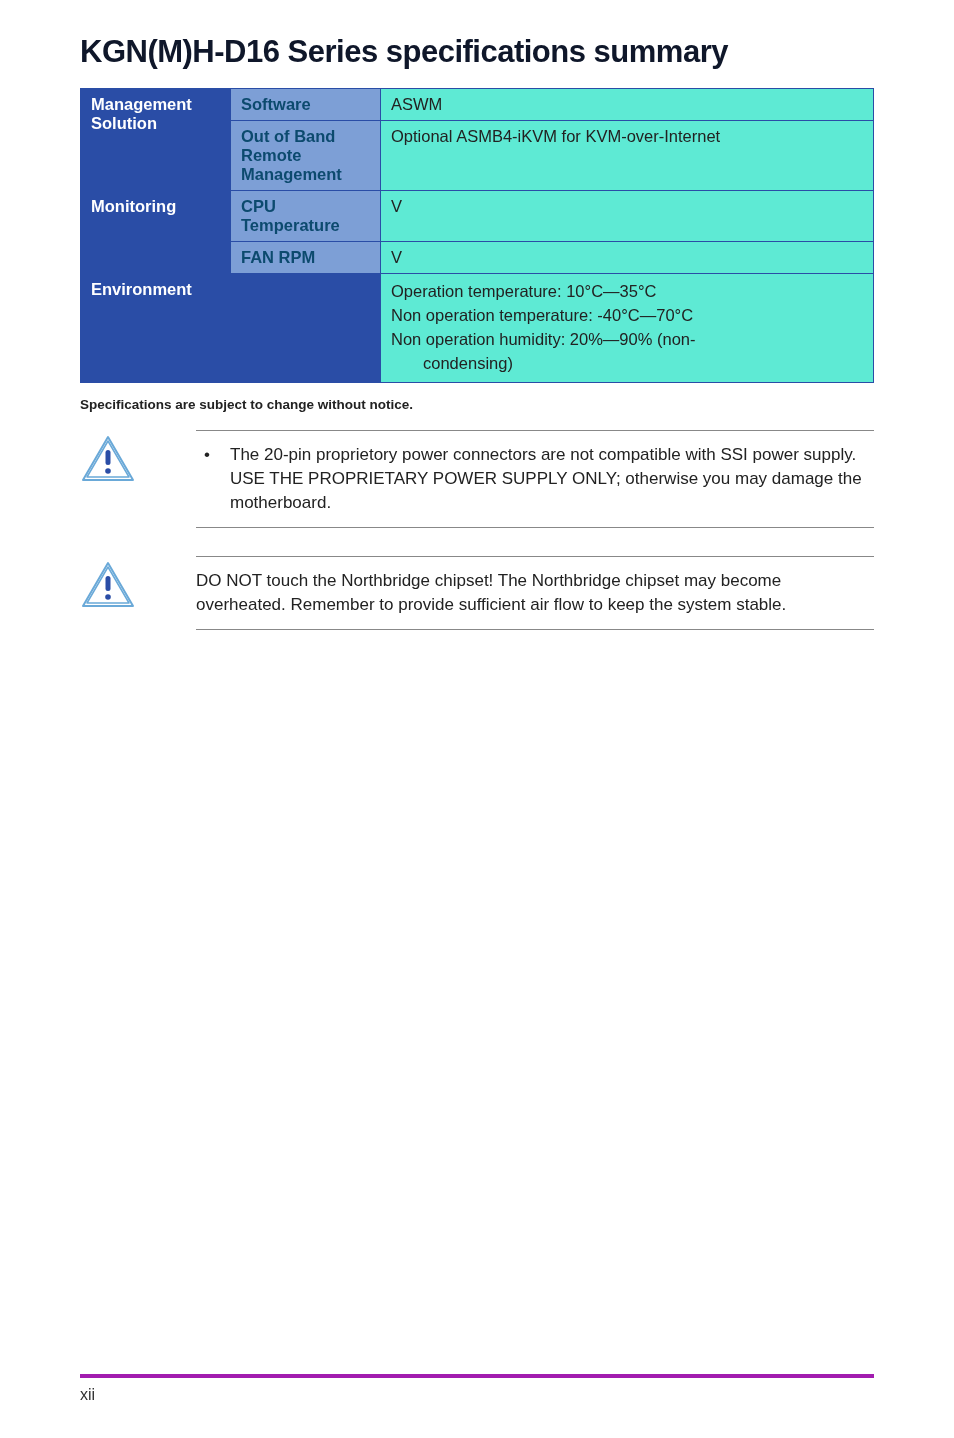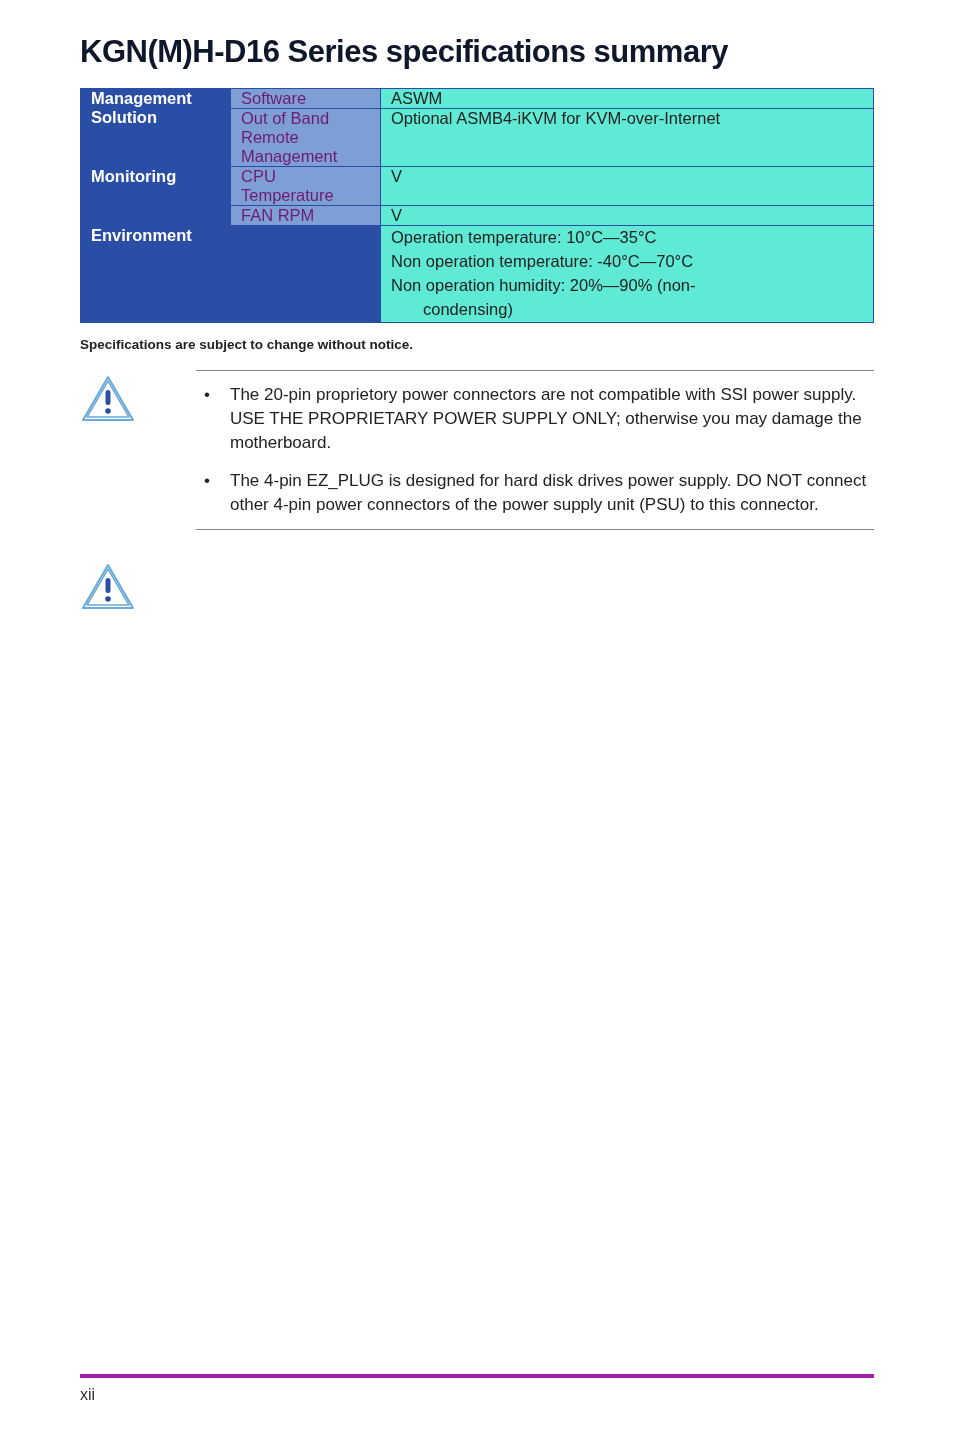--- a/index.html
+++ b/index.html
@@ -20,33 +20,33 @@
     letter-spacing: -0.5px;
   }
   table.spec {
     width: 100%;
     border-collapse: collapse;
     font-size: 16.5px;
     margin-bottom: 14px;
   }
   table.spec td {
     border: 1px solid #2a4da6;
-    padding: 0 10px;
+    padding: 6px 10px;
     vertical-align: top;
   }
   td.rowhdr {
     background: #2a4da6;
     color: #fff;
     font-weight: bold;
     width: 150px;
   }
   td.subhdr {
     background: #7d9fd6;
-    color: #701a75;
-    font-weight: normal;
+    color: #0c4a6e;
+    font-weight: bold;
     width: 150px;
   }
   td.val {
     background: #5eead4;
     color: #222;
   }
   .note-bold {
     font-size: 13.5px;
     font-weight: bold;
     color: #222;
@@ -147,31 +147,33 @@
     <svg width="56" height="50" viewBox="0 0 56 50">
       <polygon points="28,3 53,46 3,46" fill="none" stroke="#6aa9d8" stroke-width="2" stroke-linejoin="round"></polygon>
       <polygon points="28,7 49,43 7,43" fill="none" stroke="#6aa9d8" stroke-width="1.5" stroke-linejoin="round"></polygon>
       <rect x="25.5" y="16" width="5" height="15" rx="2.5" fill="#2a4da6"></rect>
       <circle cx="28" cy="37" r="2.8" fill="#2a4da6"></circle>
     </svg>
   </div>
   <div class="content">
     <ul>
       <li>The 20-pin proprietory power connectors are not compatible with SSI power supply. USE THE PROPRIETARY POWER SUPPLY ONLY; otherwise you may damage the motherboard.</li>
-      <li>The 4-pin EZ_PLUG is designed for hard disk drives power supply. DO NOT connect other 4-pin power connectors of the power supply unit (PSU) to this connector.</li>
     </ul>
   </div>
 </div>
 
 <div class="callout single">
   <div class="icon">
     <svg width="56" height="50" viewBox="0 0 56 50">
       <polygon points="28,3 53,46 3,46" fill="none" stroke="#6aa9d8" stroke-width="2" stroke-linejoin="round"></polygon>
       <polygon points="28,7 49,43 7,43" fill="none" stroke="#6aa9d8" stroke-width="1.5" stroke-linejoin="round"></polygon>
       <rect x="25.5" y="16" width="5" height="15" rx="2.5" fill="#2a4da6"></rect>
       <circle cx="28" cy="37" r="2.8" fill="#2a4da6"></circle>
     </svg>
   </div>
+  <div class="content">
+    <p>DO NOT touch the Northbridge chipset! The Northbridge chipset may become overheated. Remember to provide sufficient air flow to keep the system stable.</p>
+  </div>
 </div>
 
 <div class="footer">
   <span>xii</span>
 </div>
 
 </body></html>

